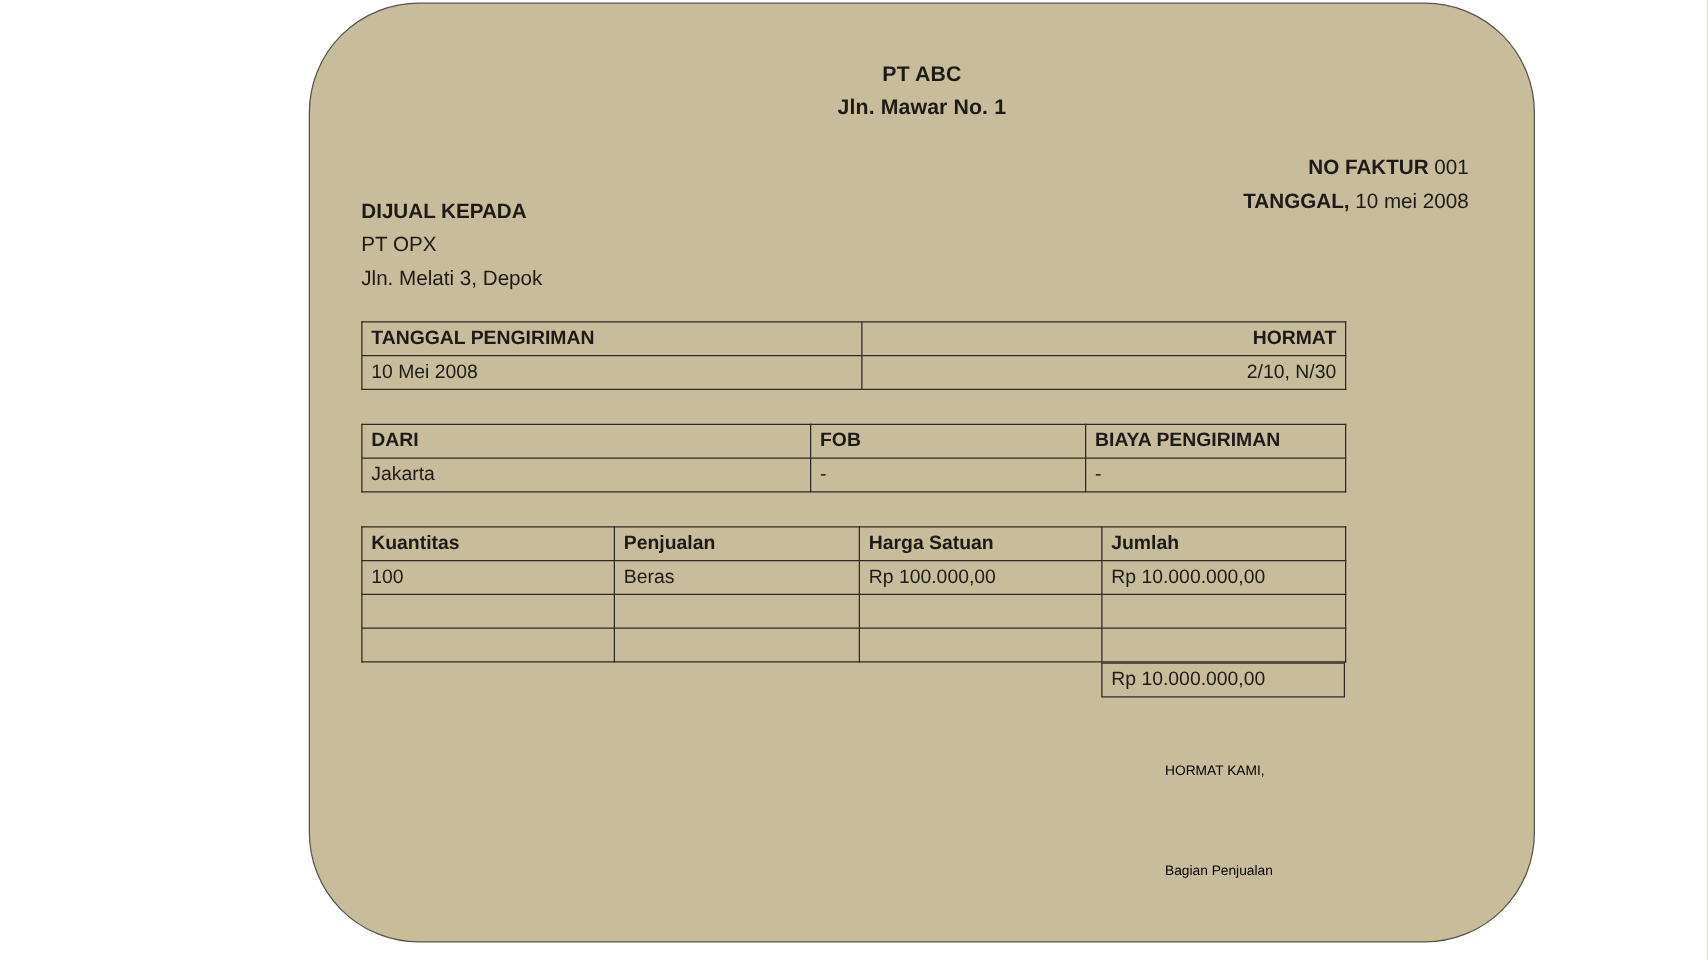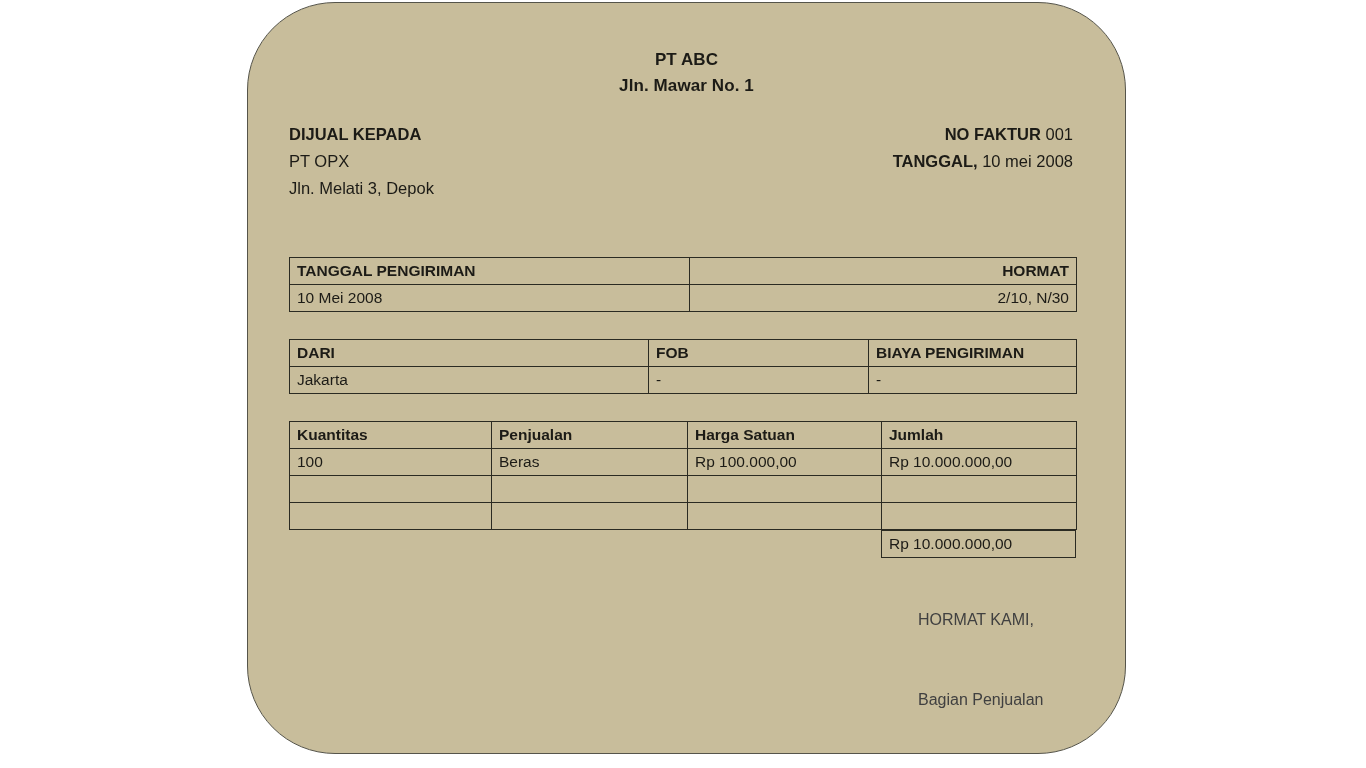--- a/index.html
+++ b/index.html
@@ -11,21 +11,21 @@
     height: 768px;
     background: #ffffff;
     font-family: "Liberation Sans", sans-serif;
     overflow: hidden;
   }
 
   #invoice-card {
     position: absolute;
     left: 247px;
     top: 2px;
-    width: 879px;
+    width: 981px;
     height: 752px;
     background: #c8bd9b;
     border: 1.5px solid #55544a;
     border-radius: 88px;
     box-sizing: border-box;
   }
 
   
   .company-header {
     position: absolute;
@@ -47,21 +47,21 @@
     position: absolute;
     left: 41px;
     top: 118px;
     color: #1c1b16;
   }
   .bill-to .row {
     font-size: 16.5px;
     line-height: 27px;
     white-space: nowrap;
   }
-  .bill-to .row.strong { font-weight: bold; }
+  .bill-to .row.strong { font-weight: bold; margin-top: 35px; }
 
   .invoice-meta {
     position: absolute;
     right: 52px;
     top: 118px;
     text-align: right;
     color: #1c1b16;
   }
   .invoice-meta .row {
     font-size: 16.5px;
@@ -110,23 +110,23 @@
     color: #1c1b16;
     font-size: 15.5px;
     line-height: 25px;
     padding: 0 7px;
     white-space: nowrap;
   }
 
   
   .signature {
     position: absolute;
-    left: 670px;
-    color: #404040;
-    font-size: 16px;
+    left: 684px;
+    color: #000000;
+    font-size: 11px;
     white-space: nowrap;
   }
   #signature-salutation { top: 608px; }
   #signature-department { top: 688px; }
 </style>
 </head>
 <body>
 
 <div id="invoice-card">
 

